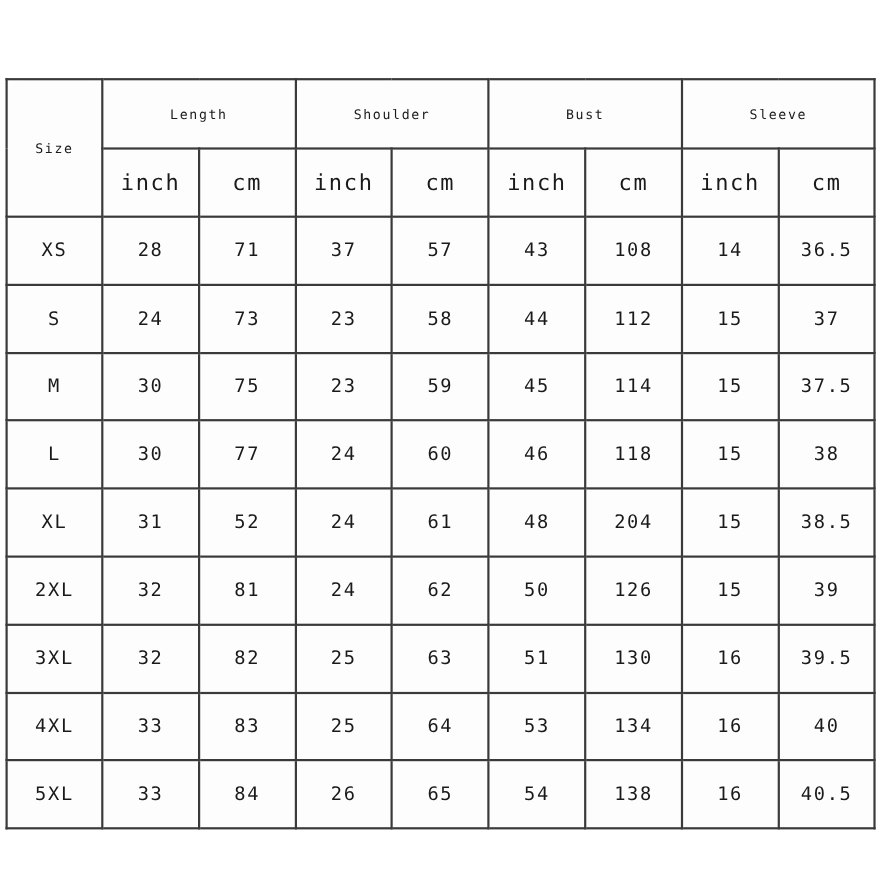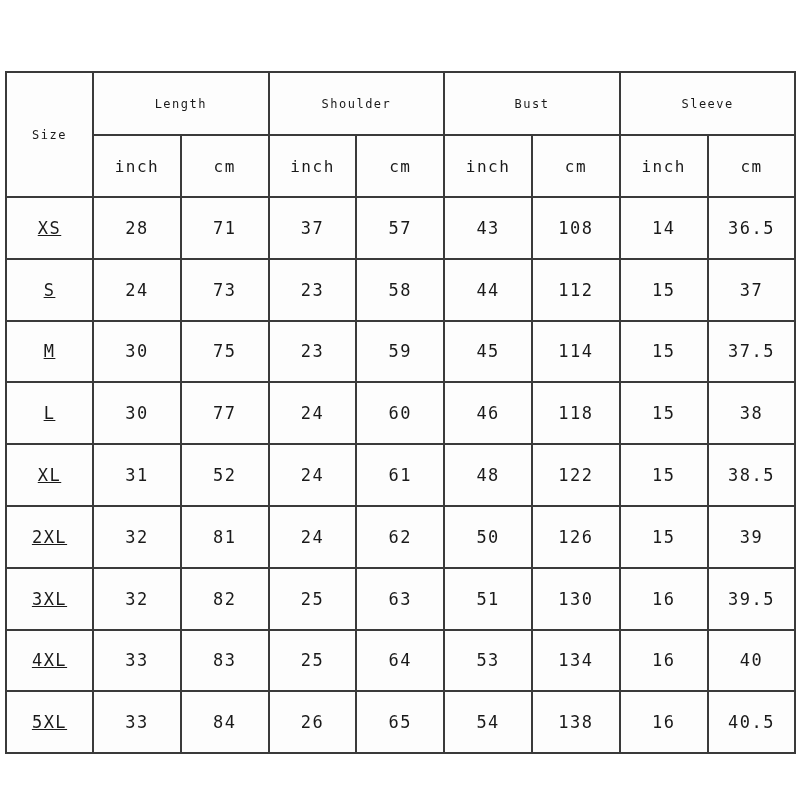--- a/index.html
+++ b/index.html
@@ -43,34 +43,33 @@
     padding: 0;
     background: #fdfdfd;
   }
 
   
   col.c-size   { width: 87px; }
   col.c-meas   { width: 87.8px; }
 
   
   tr.group-head th { height: 61px; font-size: 12px; }
-  tr.unit-head  th { height: 60px; font-size: 16px; }
+  tr.unit-head  th { height: 60px; font-size: 20px; }
 
   th.size-cell {
     font-size: 17px;
     letter-spacing: 2px;
     border-radius: 19px;
   }
 
   
   tr.data-row td { height: 59.8px; }
   td.size-label {
     font-size: 17px;
     letter-spacing: 1px;
-    text-decoration: underline;
   }
 </style>
 </head>
 <body>
 
 <div id="chart-wrap">
   <table class="size-chart">
     <colgroup>
       <col class="c-size">
       <col class="c-meas">
@@ -146,21 +145,21 @@
           <td>15</td>
           <td>38</td>
         </tr>
         <tr class="data-row">
           <td class="size-label">XL</td>
           <td>31</td>
           <td>52</td>
           <td>24</td>
           <td>61</td>
           <td>48</td>
-          <td>122</td>
+          <td>204</td>
           <td>15</td>
           <td>38.5</td>
         </tr>
         <tr class="data-row">
           <td class="size-label">2XL</td>
           <td>32</td>
           <td>81</td>
           <td>24</td>
           <td>62</td>
           <td>50</td>

